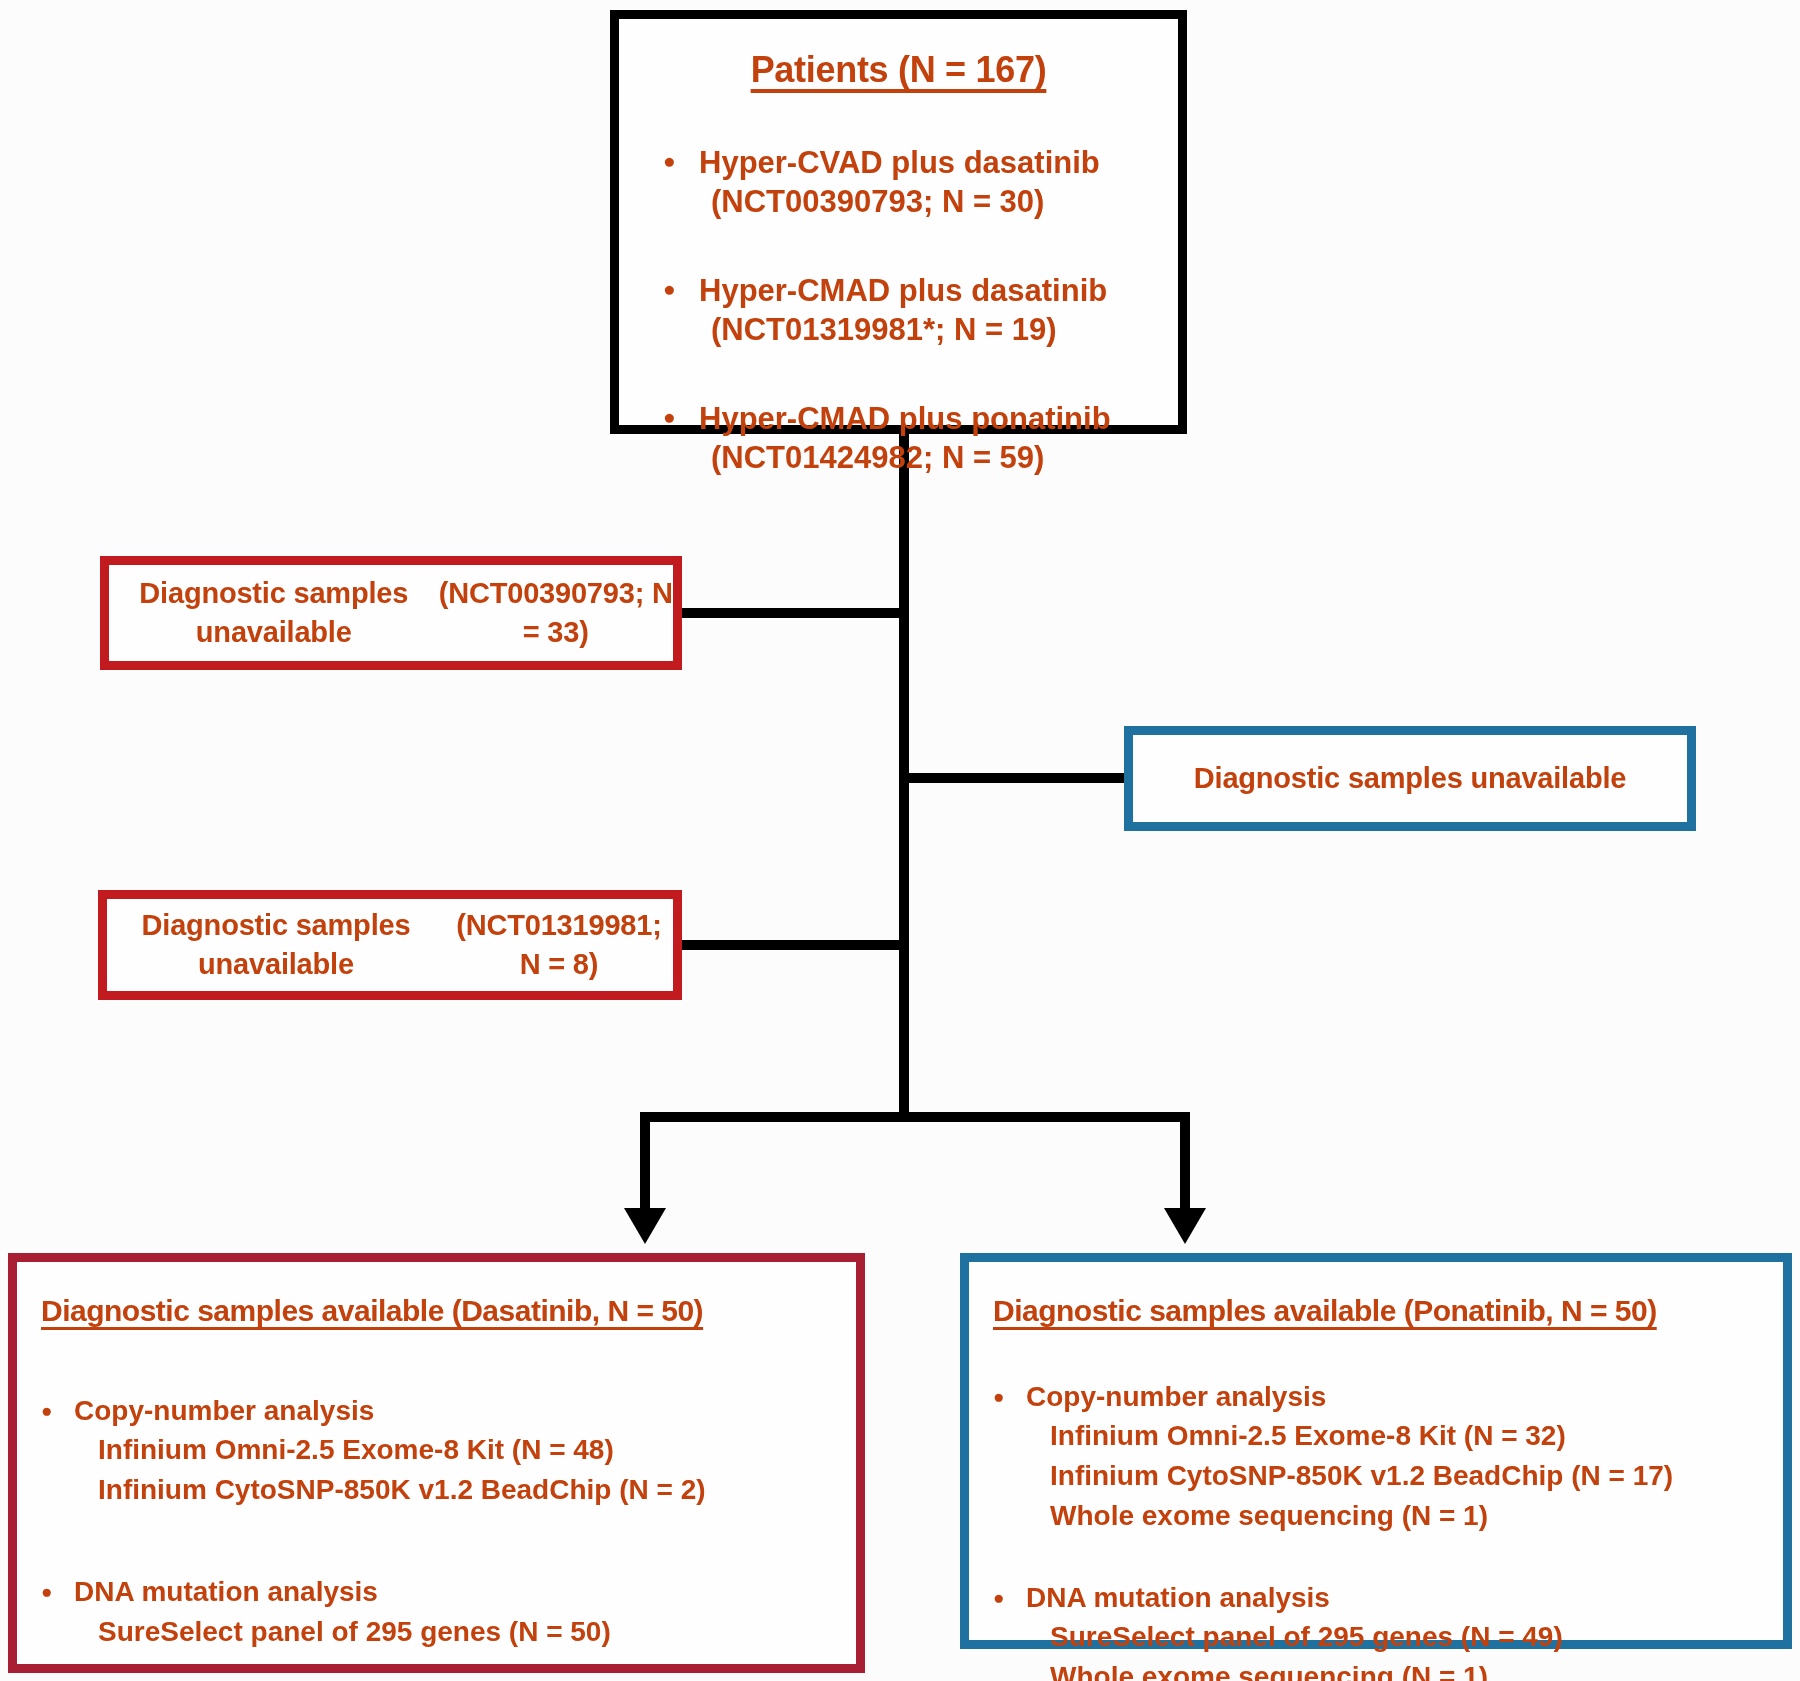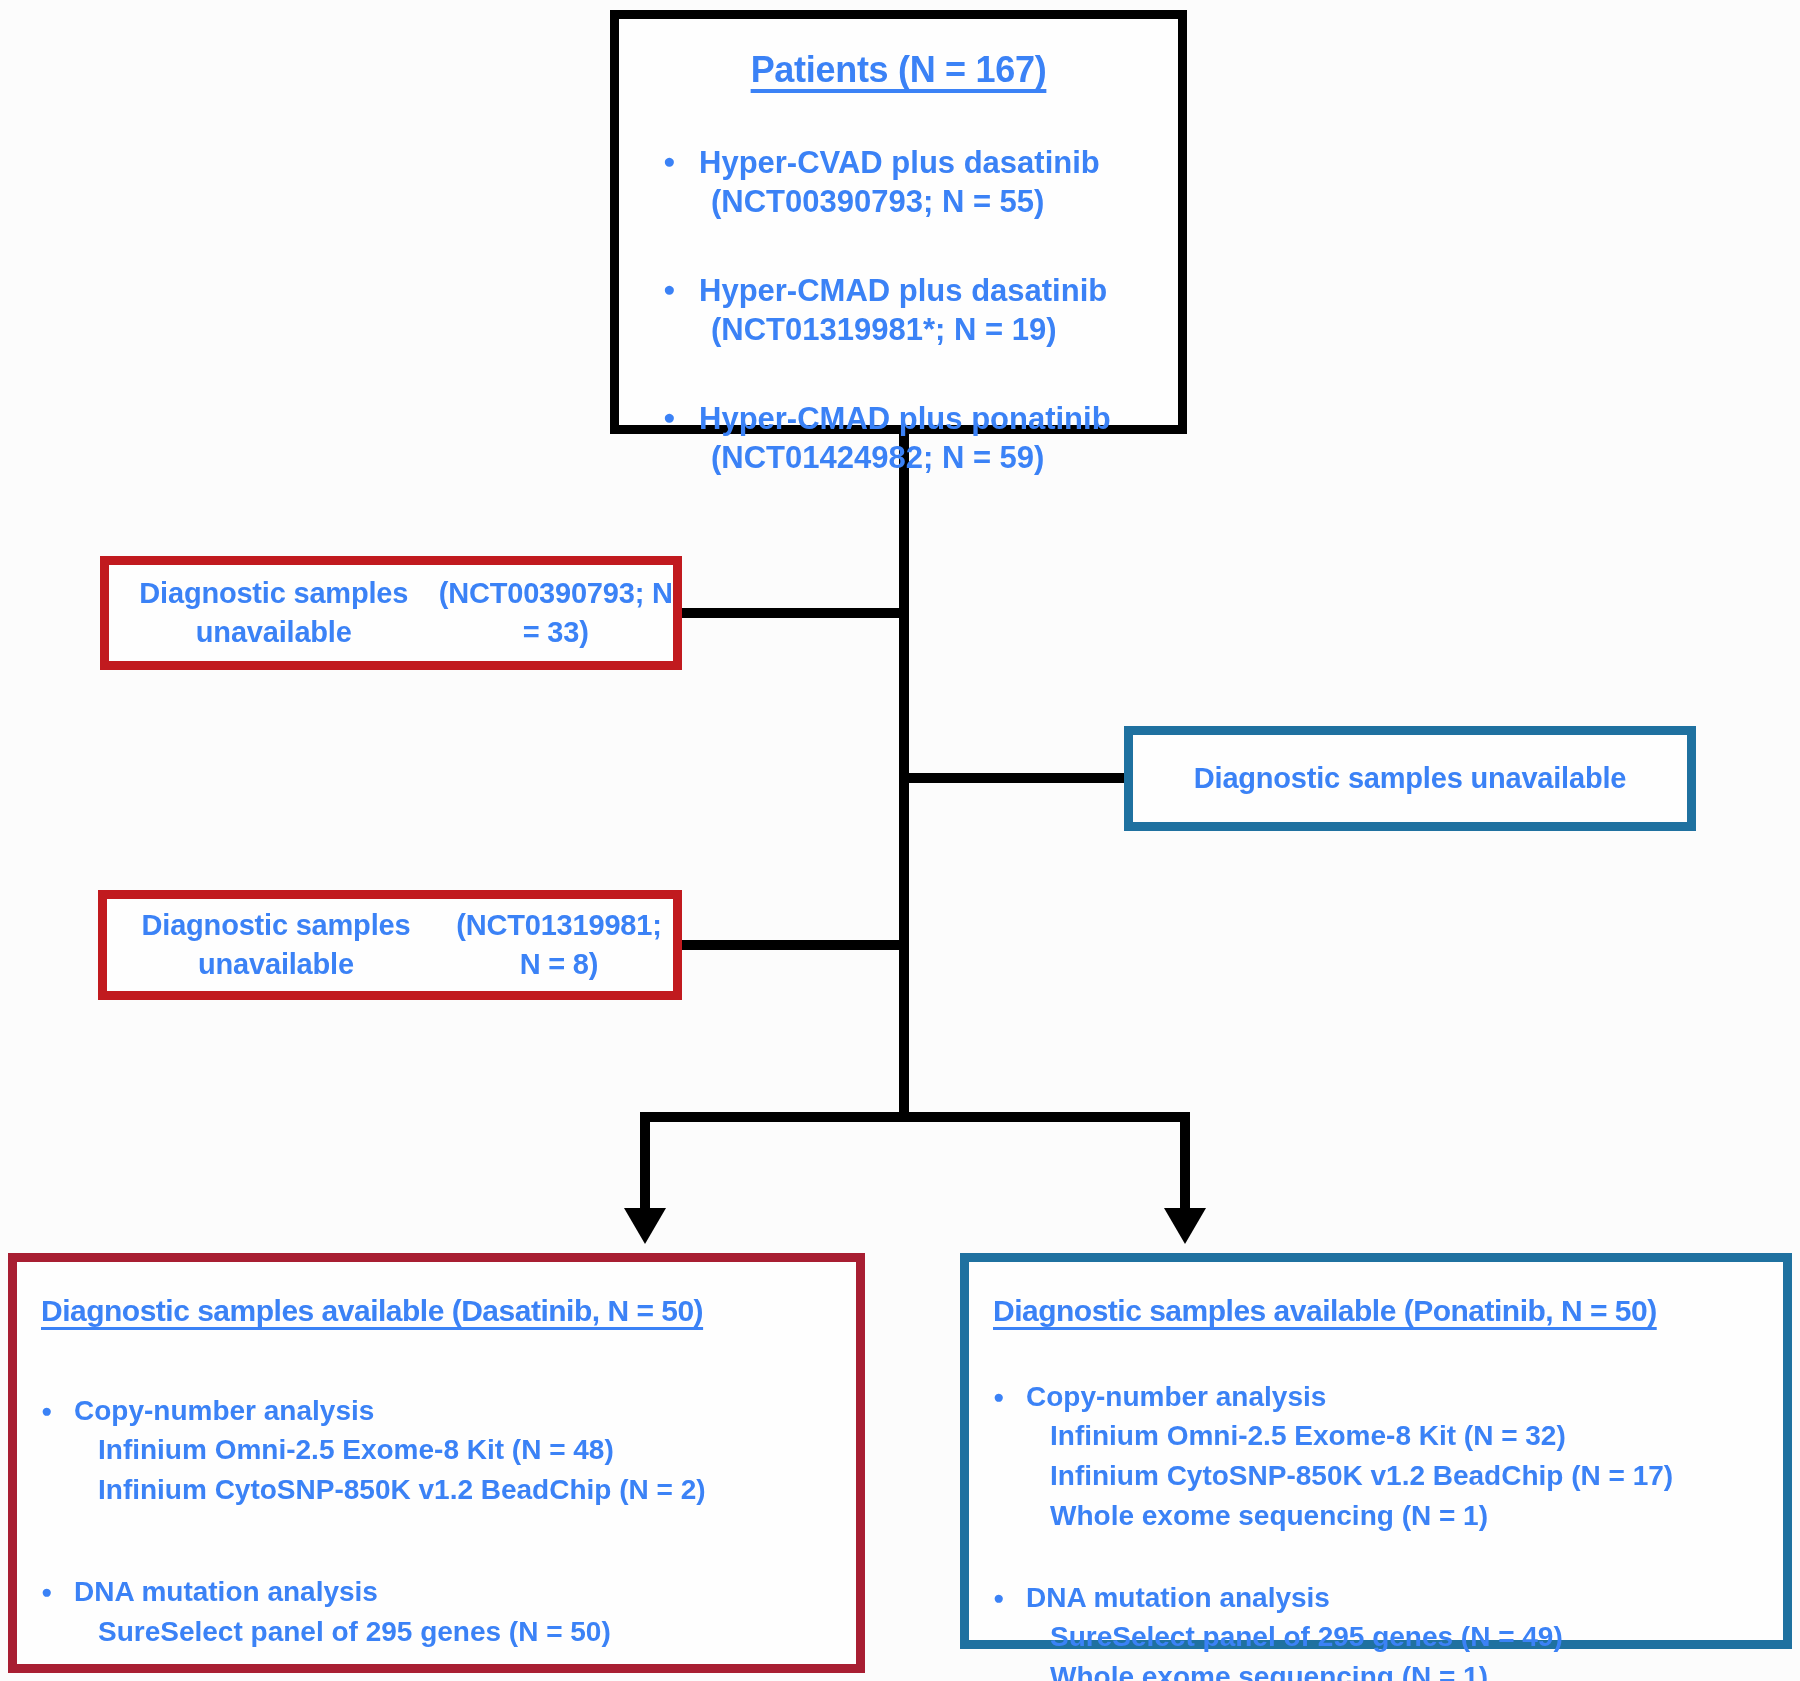--- a/index.html
+++ b/index.html
@@ -1,18 +1,18 @@
 <!DOCTYPE html>
 <html><head>
 <meta charset="utf-8">
 <style>
   html,body{margin:0;padding:0;background:#FCFCFC;}
   .canvas{
     position:relative;width:1800px;height:1681px;background:#FCFCFC;
-    font-family:"Liberation Sans",sans-serif;font-weight:bold;color:#3b82f6;
+    font-family:"Liberation Sans",sans-serif;font-weight:bold;color:#c2410c;
     overflow:hidden;
   }
   
   .line{position:absolute;background:#000;}
   .arrowhead{
     position:absolute;width:0;height:0;
     border-left:21px solid transparent;border-right:21px solid transparent;
     border-top:36px solid #000;
   }
   
@@ -67,21 +67,21 @@
   <div class="line" style="left:1180px;top:1112px;width:10px;height:98px;"></div>
   <div class="arrowhead" style="left:624px;top:1208px;"></div>
   <div class="arrowhead" style="left:1164px;top:1208px;"></div>
 
   <div class="box black-border top-box" style="left:610px;top:10px;width:577px;height:424px;">
     <div class="top-title">Patients (N = 167)</div>
     <div class="top-bullets">
       <div class="bullet-row">
         <span class="dot">●</span>
         <div>Hyper-CVAD plus dasatinib</div>
-        <div class="bullet-sub">(NCT00390793; N = 55)</div>
+        <div class="bullet-sub">(NCT00390793; N = 30)</div>
       </div>
       <div class="bullet-row">
         <span class="dot">●</span>
         <div>Hyper-CMAD plus dasatinib</div>
         <div class="bullet-sub">(NCT01319981*; N = 19)</div>
       </div>
       <div class="bullet-row">
         <span class="dot">●</span>
         <div>Hyper-CMAD plus ponatinib</div>
         <div class="bullet-sub">(NCT01424982; N = 59)</div>

